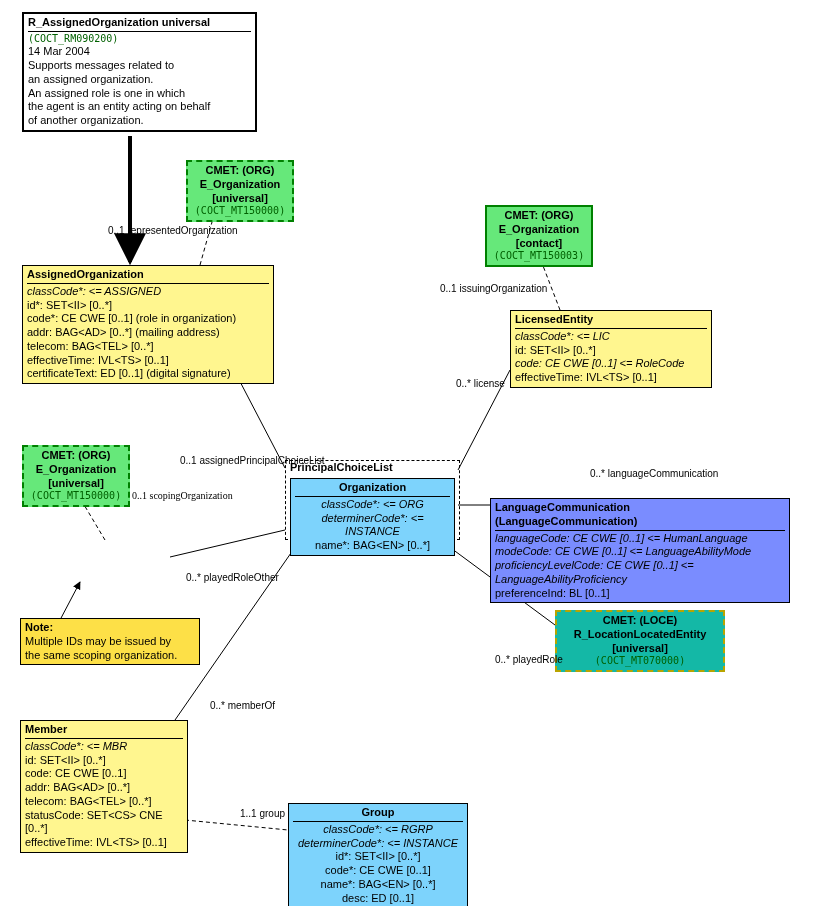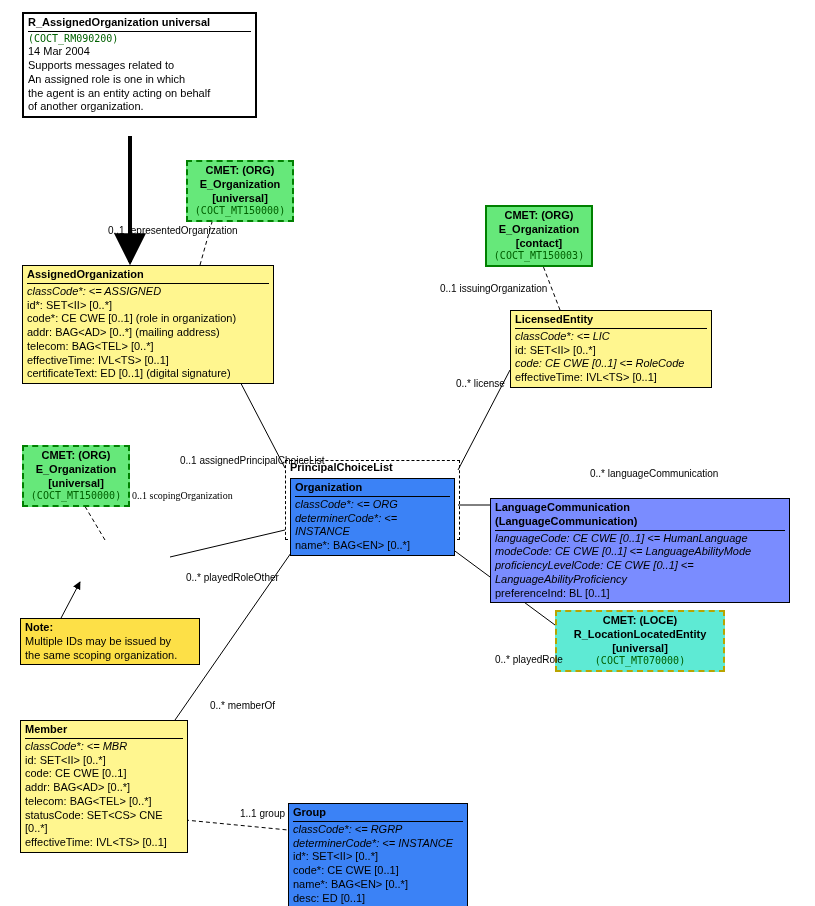--- a/index.html
+++ b/index.html
@@ -27,25 +27,25 @@
     line-height: 1.25;
   }
   .header {
     font-weight: bold;
     border-bottom: 1px solid #000;
     padding-bottom: 1px;
     margin-bottom: 1px;
   }
   .entry { background: #fff; border-width: 2px; }
   .role  { background: #fff68f; }
-  .entity{ background: #3b82f6; }
+  .entity{ background: #7dd3fc; text-align: center; }
   .class { background: #7a8cff; }
   .cmet-solid { background: #66e87a; border: 2px solid #008000; }
   .cmet-dashed{ background: #66e87a; border: 2px dashed #008000; }
-  .role-dashed{ background: #5eead4; border: 2px dashed #b8a400; }
+  .role-dashed{ background: #14b8a6; border: 2px dashed #b8a400; }
   .note { background: #fde047; }
   .dashed-border { border-style: dashed; }
   .italic { font-style: italic; }
   .small  { font-size: 10px; }
   .green-text { color: #006000; font-family: monospace; font-size: 10px; }
   .center { text-align: center; }
   .label {
     position: absolute;
     font-size: 10px;
     white-space: nowrap;
@@ -92,20 +92,21 @@
     <line x1="300" y1="540" x2="175" y2="720" stroke="#000" stroke-width="1"></line>
 
     <line x1="185" y1="820" x2="288" y2="830" stroke="#000" stroke-width="1" stroke-dasharray="4 3"></line>
   </svg>
 
   <div class="box entry" style="left:22px; top:12px; width:235px;">
     <div class="header">R_AssignedOrganization universal</div>
     <div class="green-text">(COCT_RM090200)</div>
     <div>14 Mar 2004</div>
     <div>Supports messages related to</div>
+    <div>an assigned organization.</div>
     <div>An assigned role is one in which</div>
     <div>the agent is an entity acting on behalf</div>
     <div>of another organization.</div>
   </div>
 
   <div class="box cmet-dashed center" style="left:186px; top:160px; width:108px;">
     <div><b>CMET: (ORG)</b></div>
     <div><b>E_Organization</b></div>
     <div><b>[universal]</b></div>
     <div class="green-text">(COCT_MT150000)</div>

